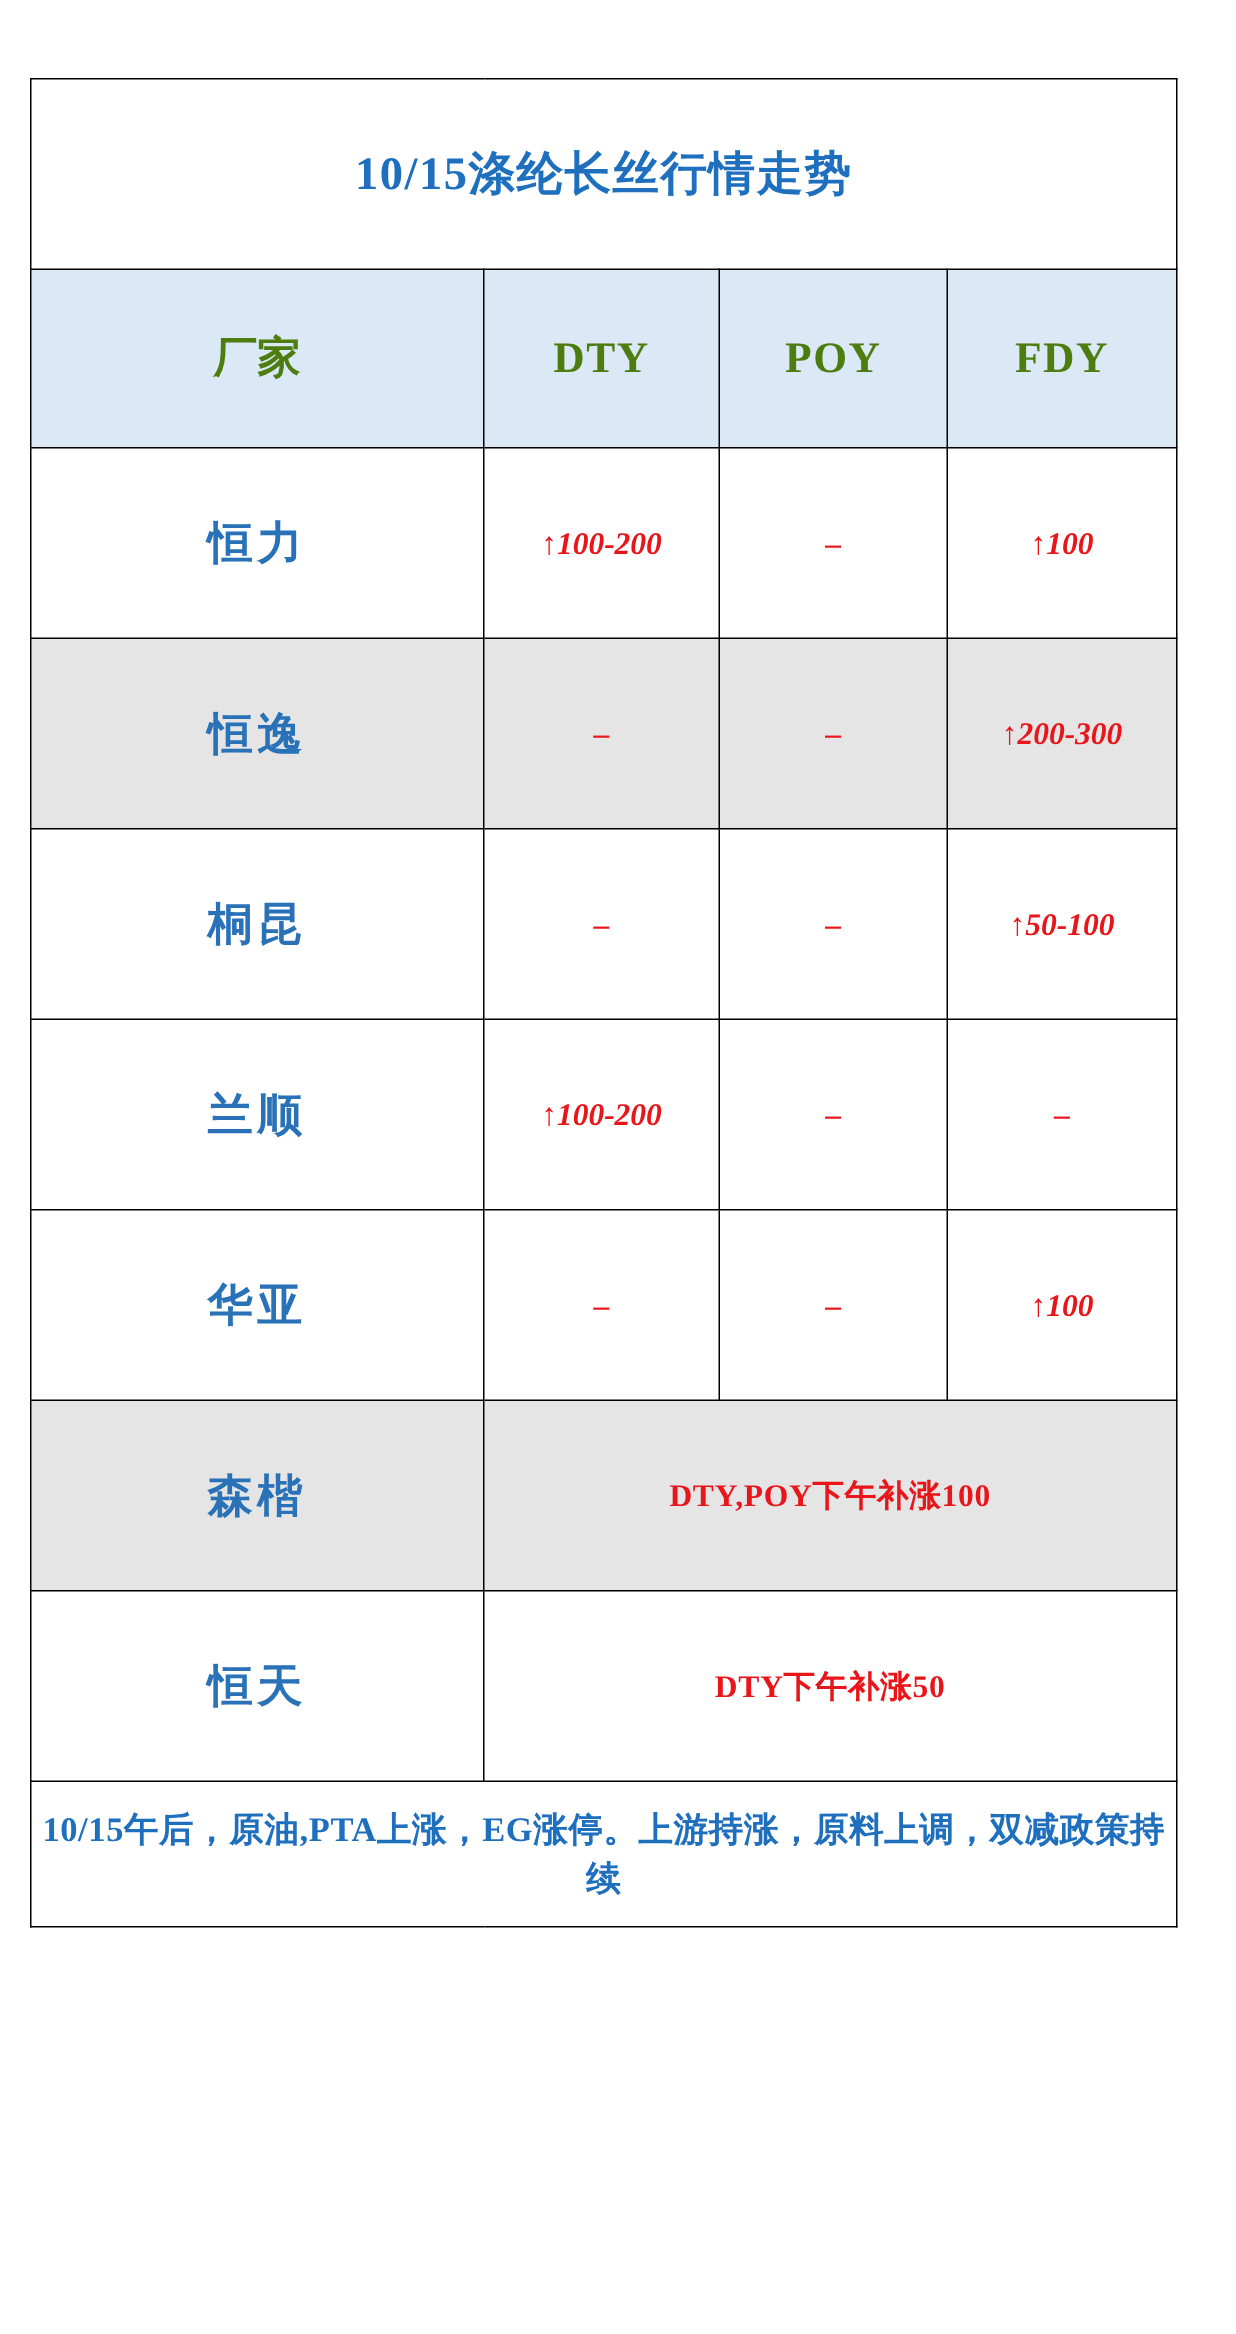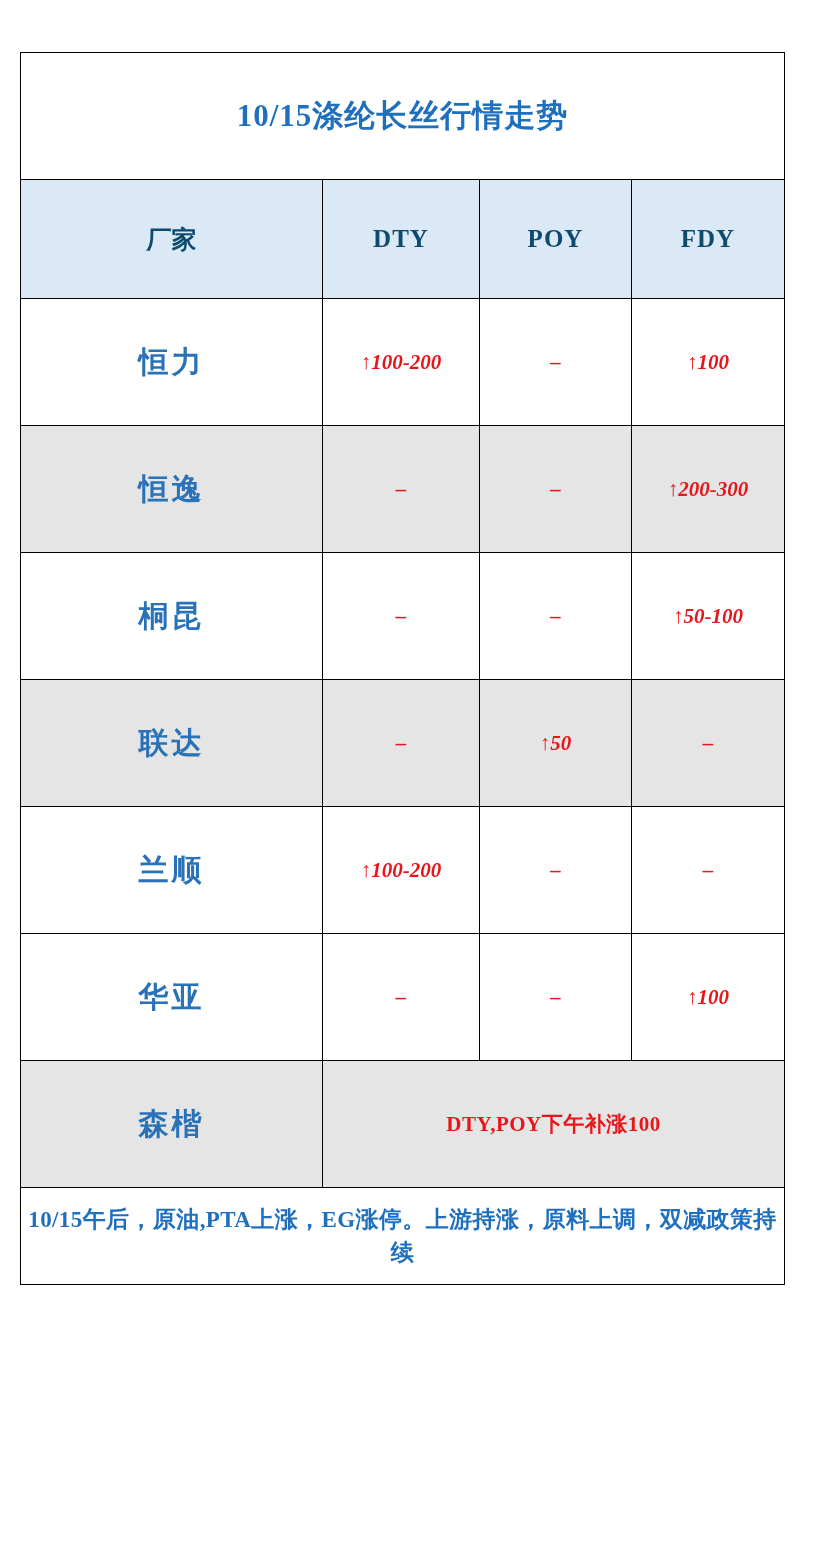--- a/index.html
+++ b/index.html
@@ -46,22 +46,22 @@
     height: 126px;
     font-size: 31px;
     color: #1f6fbf;
     font-weight: 600;
     letter-spacing: 1px;
     font-family: "Liberation Serif", "DejaVu Serif", serif;
   }
   .head-cell {
     height: 118px;
     background: #dbe8f5;
-    color: #0c4a6e;
-    font-size: 25px;
+    color: #4d7c0f;
+    font-size: 29px;
     font-weight: 600;
   }
   .head-cell.en {
     font-family: "Liberation Serif", "DejaVu Serif", serif;
     letter-spacing: 1px;
   }
   .maker-cell {
     height: 126px;
     color: #2a72b8;
     font-size: 30px;
@@ -135,46 +135,44 @@
         </tr>
 
         <tr>
           <td class="maker-cell">桐昆</td>
           <td class="val-cell">–</td>
           <td class="val-cell">–</td>
           <td class="val-cell">↑50-100</td>
         </tr>
 
 
-        <tr class="shaded">
-          <td class="maker-cell">联达</td>
-          <td class="val-cell">–</td>
-          <td class="val-cell">↑50</td>
-          <td class="val-cell">–</td>
-        </tr>
 
         <tr>
           <td class="maker-cell">兰顺</td>
           <td class="val-cell">↑100-200</td>
           <td class="val-cell">–</td>
           <td class="val-cell">–</td>
         </tr>
 
         <tr>
           <td class="maker-cell">华亚</td>
           <td class="val-cell">–</td>
           <td class="val-cell">–</td>
           <td class="val-cell">↑100</td>
         </tr>
 
         <tr class="shaded">
           <td class="maker-cell">森楷</td>
           <td class="note-cell" colspan="3">DTY,POY下午补涨100</td>
         </tr>
 
+        <tr>
+          <td class="maker-cell">恒天</td>
+          <td class="note-cell" colspan="3">DTY下午补涨50</td>
+        </tr>
 
         <tr class="footer-row">
           <td colspan="4">
             <div class="footer-text">10/15午后，原油,PTA上涨，EG涨停。上游持涨，原料上调，双减政策持续</div>
           </td>
         </tr>
       </tbody>
     </table>
   </div>
 </div>

